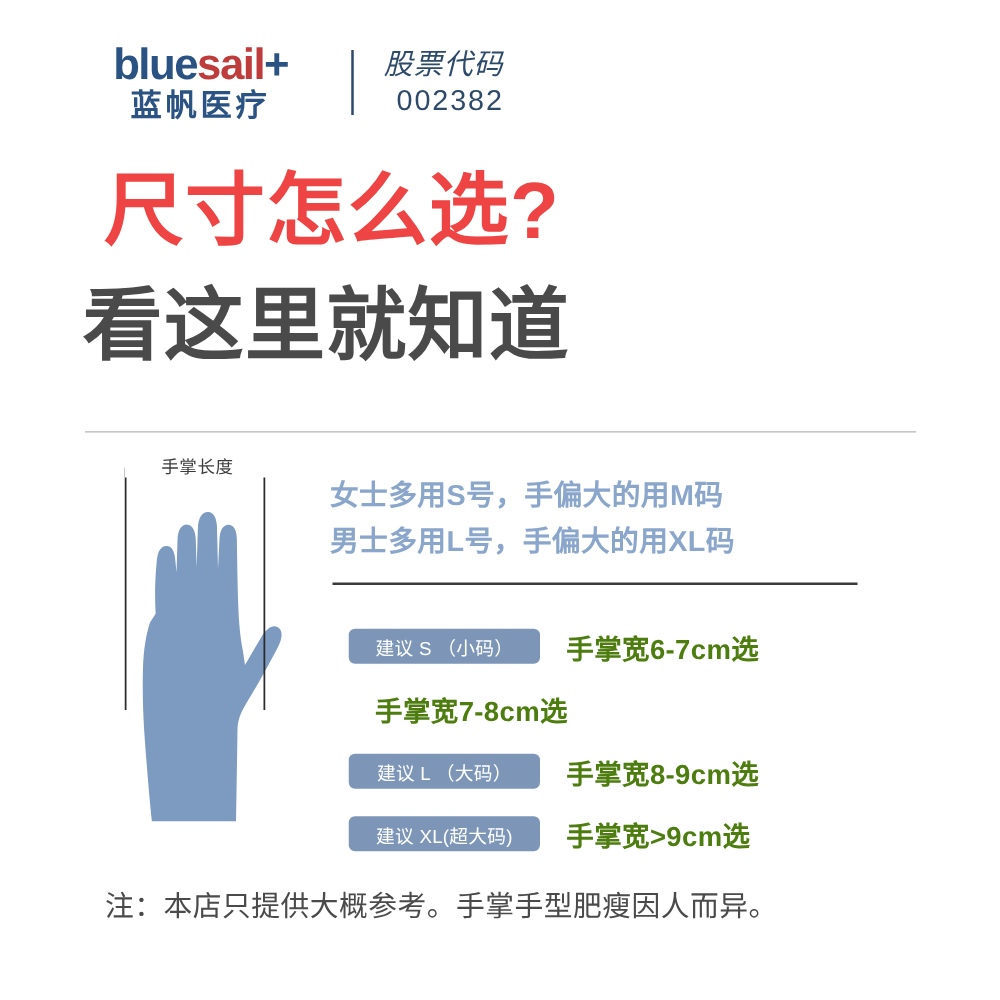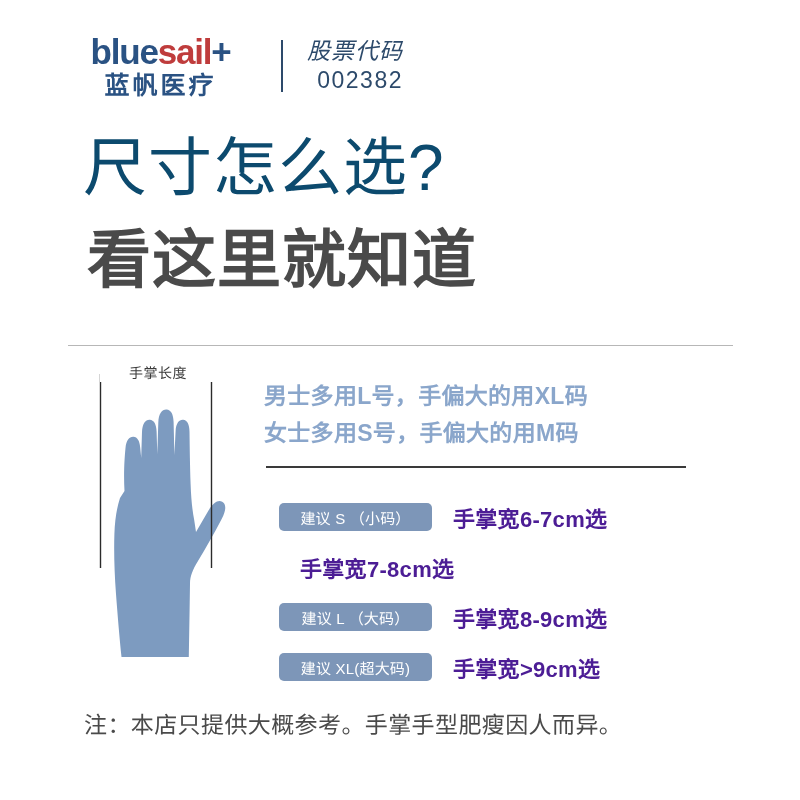--- a/index.html
+++ b/index.html
@@ -81,29 +81,29 @@
     letter-spacing: 1.5px;
     text-align: right;
   }
 
   
   #title-1 {
     position: absolute;
     left: 83px;
     top: 136px;
     font-size: 64px;
-    font-weight: normal;
-    color: #0c4a6e;
+    font-weight: bold;
+    color: #ef4444;
     letter-spacing: 1px;
     line-height: 1;
     white-space: nowrap;
   }
   #title-2 {
     position: absolute;
-    left: 87px;
+    left: 66px;
     top: 228px;
     font-size: 64px;
     font-weight: bold;
     color: #4a4a4a;
     letter-spacing: 1px;
     line-height: 1;
     white-space: nowrap;
   }
 
   
@@ -199,21 +199,21 @@
     align-items: center;
     justify-content: center;
     flex: none;
     white-space: nowrap;
     box-sizing: border-box;
   }
   .size-desc {
     margin-left: 21px;
     font-size: 22px;
     font-weight: bold;
-    color: #4c1d95;
+    color: #4d7c0f;
     letter-spacing: 0.3px;
     white-space: nowrap;
   }
 
   
   #footer-note {
     position: absolute;
     left: 84px;
     top: 706px;
     font-size: 23px;
@@ -298,22 +298,22 @@
         <line x1="133.5" y1="12" x2="133.5" y2="206"></line>
 
         <line x1="125" y1="12" x2="133.5" y2="12"></line>
       </g>
     </svg>
 
     <div id="bracket-label">手掌长度</div>
   </div>
 
   <div id="advice-block">
+    <div class="advice-line">女士多用S号，手偏大的用M码</div>
     <div class="advice-line">男士多用L号，手偏大的用XL码</div>
-    <div class="advice-line">女士多用S号，手偏大的用M码</div>
   </div>
 
   <div id="rule-mid"></div>
 
   <div id="size-rows">
 
     <div class="size-row">
       <div class="size-badge">建议 S （小码）</div>
       <div class="size-desc">手掌宽6-7cm选</div>
     </div>

